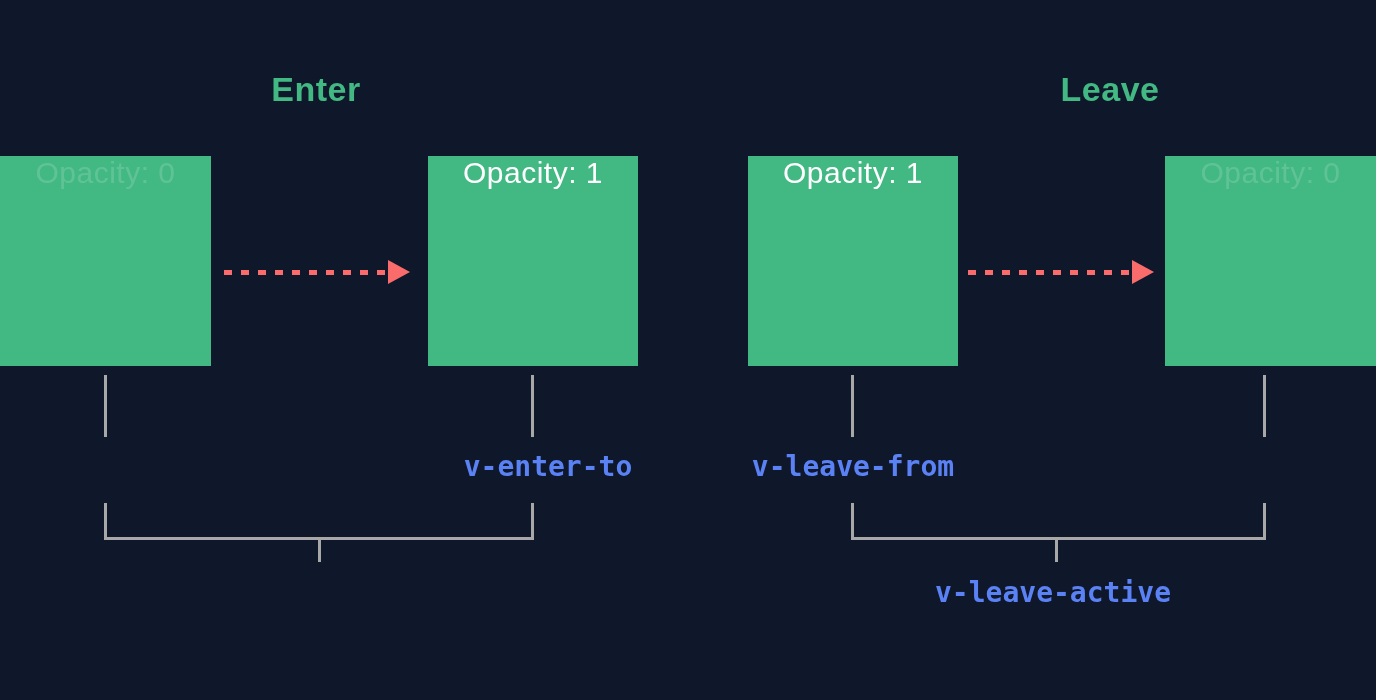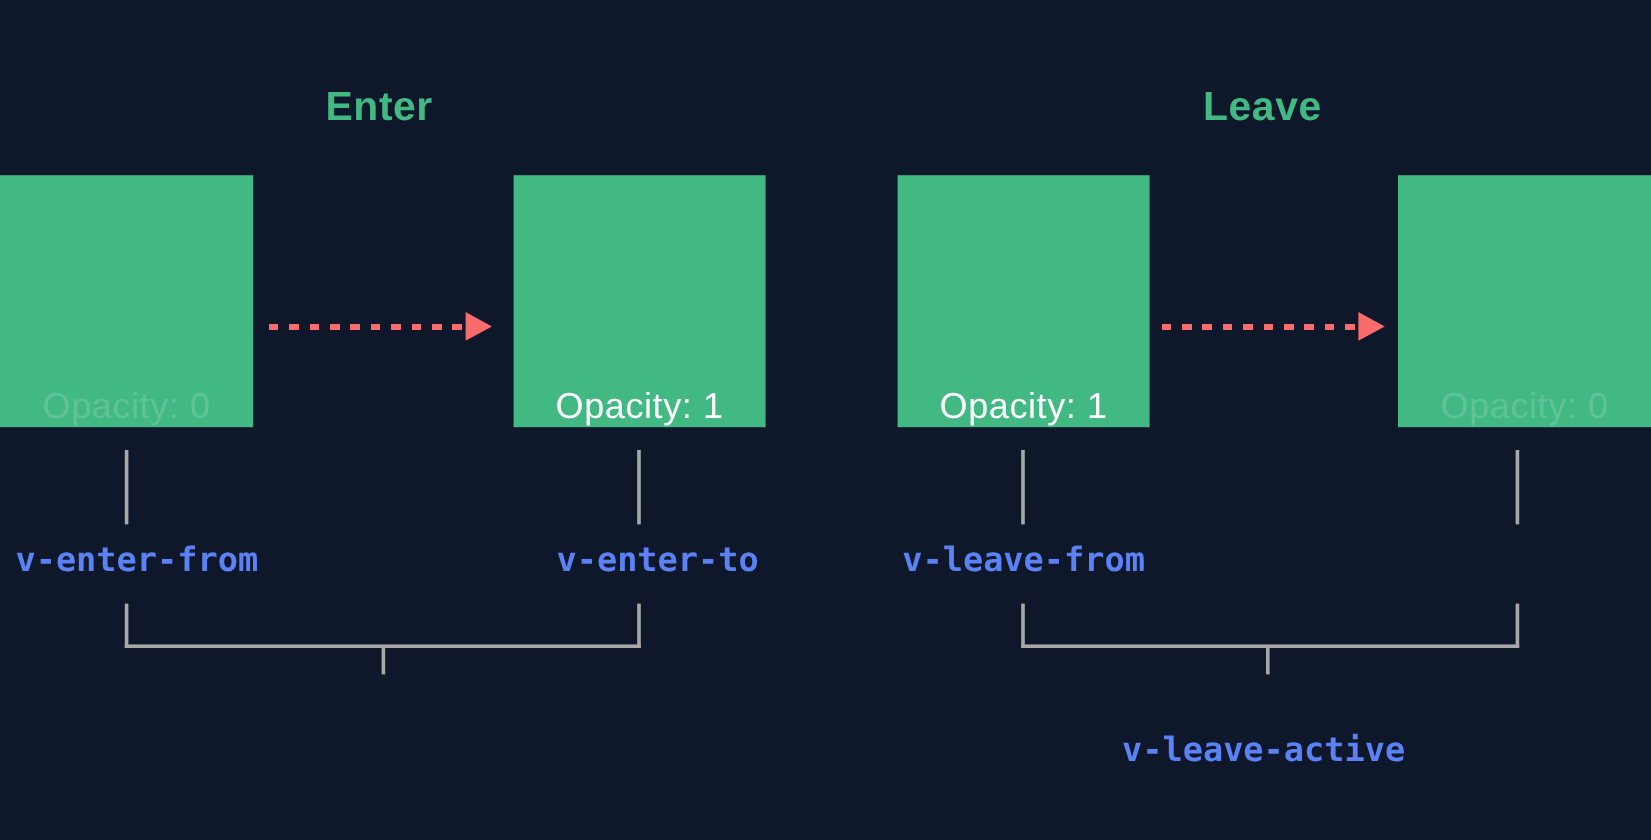--- a/index.html
+++ b/index.html
@@ -20,25 +20,25 @@
 
   .section-title {
     color: #42b883;
     font-size: 34px;
     font-weight: bold;
     line-height: 34px;
     letter-spacing: 0.5px;
   }
 
   .box {
-    top: 146px;
+    top: 156px;
     height: 210px;
     background: #42b883;
     display: flex;
-    align-items: flex-end;
+    align-items: flex-start;
     justify-content: center;
   }
   .box-label {
     font-size: 30px;
     color: #ffffff;
     letter-spacing: 0.5px;
   }
   .box-label.faded { color: rgba(255, 255, 255, 0.16); }
 
   .dash-line {
@@ -94,30 +94,29 @@
   <div class="abs dash-line" style="left:224px; width:164px;"></div>
   <div class="abs arrow-head" style="left:388px;"></div>
 
   <div class="abs box" style="left:428px; width:210px;">
     <span class="box-label">Opacity: 1</span>
   </div>
 
   <div class="abs vline drop-line" style="left:104px;"></div>
   <div class="abs vline drop-line" style="left:531px;"></div>
 
-  <div class="abs center-x class-label row-from-to" style="left:114px;">v-enter-from</div>
   <div class="abs center-x class-label row-from-to" style="left:548px;">v-enter-to</div>
 
   <div class="abs vline bracket-tick" style="left:104px;"></div>
   <div class="abs vline bracket-tick" style="left:531px;"></div>
   <div class="abs hline bracket-bar" style="left:104px; width:430px;"></div>
   <div class="abs vline bracket-stem" style="left:318px;"></div>
 
 
-  <div class="abs center-x section-title" style="left:1052px; top:72px;">Leave</div>
+  <div class="abs center-x section-title" style="left:1110px; top:72px;">Leave</div>
 
   <div class="abs box" style="left:748px; width:210px;">
     <span class="box-label">Opacity: 1</span>
   </div>
 
   <div class="abs dash-line" style="left:968px; width:164px;"></div>
   <div class="abs arrow-head" style="left:1132px;"></div>
 
   <div class="abs box" style="left:1165px; width:211px;">
     <span class="box-label faded">Opacity: 0</span>
@@ -126,15 +125,15 @@
   <div class="abs vline drop-line" style="left:851px;"></div>
   <div class="abs vline drop-line" style="left:1263px;"></div>
 
   <div class="abs center-x class-label row-from-to" style="left:853px;">v-leave-from</div>
 
   <div class="abs vline bracket-tick" style="left:851px;"></div>
   <div class="abs vline bracket-tick" style="left:1263px;"></div>
   <div class="abs hline bracket-bar" style="left:851px; width:415px;"></div>
   <div class="abs vline bracket-stem" style="left:1055px;"></div>
 
-  <div class="abs center-x class-label row-active" style="left:1053px;margin-top:32px;">v-leave-active</div>
+  <div class="abs center-x class-label row-active" style="left:1053px;">v-leave-active</div>
 
 </div>
 
 </body></html>

